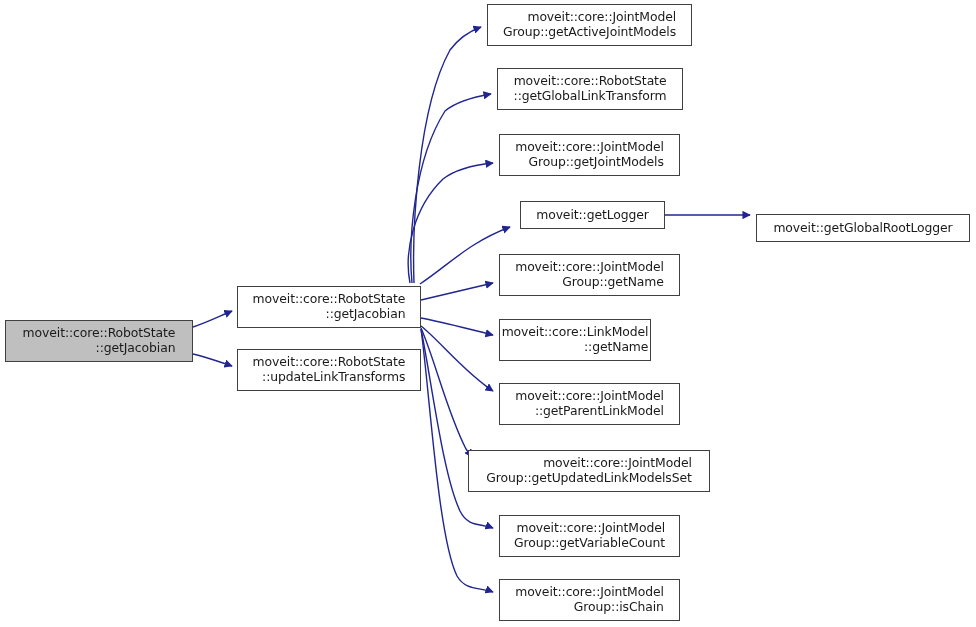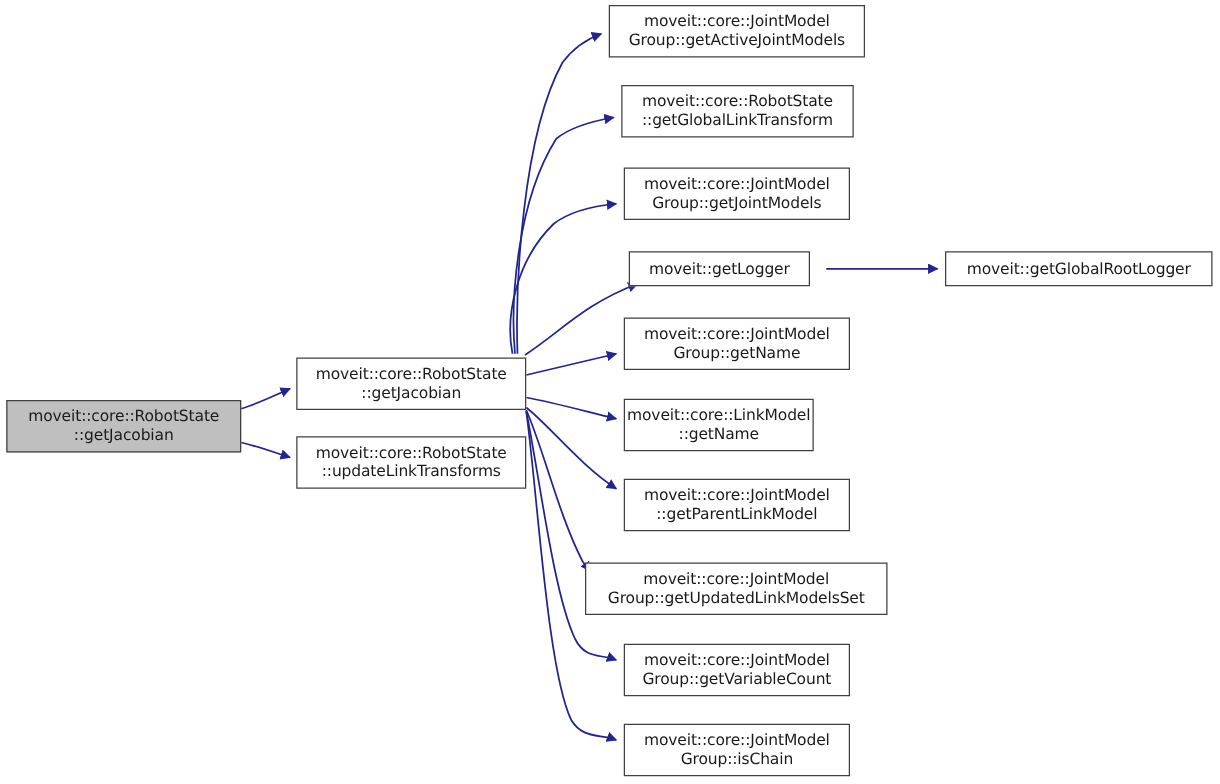--- a/index.html
+++ b/index.html
@@ -27,21 +27,21 @@
     pointer-events: none;
   }
   .node {
     position: absolute;
     box-sizing: border-box;
     border: 1px solid #404040;
     background: #ffffff;
     display: flex;
     align-items: center;
     justify-content: center;
-    text-align: center;
+    text-align: right;
     line-height: 1.18;
     font-size: 12.4px;
     color: #1a1a1a;
     letter-spacing: -0.1px;
     white-space: pre-line;
     z-index: 2;
   }
   .node.highlight {
     background: #bfbfbf;
   }
@@ -85,29 +85,29 @@
       <div class="node" style="left: 237px; top: 286px; width: 184px; height: 42px;"><span class="node-label">moveit::core::RobotState
 ::getJacobian</span></div>
       <div class="node" style="left: 237px; top: 349px; width: 184px; height: 42px;"><span class="node-label">moveit::core::RobotState
 ::updateLinkTransforms</span></div>
       <div class="node" style="left: 487px; top: 4px; width: 205px; height: 42px;"><span class="node-label">moveit::core::JointModel
 Group::getActiveJointModels</span></div>
       <div class="node" style="left: 497px; top: 68px; width: 186px; height: 42px;"><span class="node-label">moveit::core::RobotState
 ::getGlobalLinkTransform</span></div>
       <div class="node" style="left: 499px; top: 134px; width: 181px; height: 42px;"><span class="node-label">moveit::core::JointModel
 Group::getJointModels</span></div>
-      <div class="node" style="left: 503px; top: 201px; width: 145px; height: 28px;"><span class="node-label">moveit::getLogger</span></div>
+      <div class="node" style="left: 520px; top: 201px; width: 145px; height: 28px;"><span class="node-label">moveit::getLogger</span></div>
       <div class="node" style="left: 499px; top: 254px; width: 181px; height: 42px;"><span class="node-label">moveit::core::JointModel
 Group::getName</span></div>
       <div class="node" style="left: 499px; top: 319px; width: 152px; height: 42px;"><span class="node-label">moveit::core::LinkModel
 ::getName</span></div>
       <div class="node" style="left: 499px; top: 383px; width: 181px; height: 42px;"><span class="node-label">moveit::core::JointModel
 ::getParentLinkModel</span></div>
       <div class="node" style="left: 468px; top: 450px; width: 242px; height: 42px;"><span class="node-label">moveit::core::JointModel
 Group::getUpdatedLinkModelsSet</span></div>
       <div class="node" style="left: 499px; top: 515px; width: 181px; height: 42px;"><span class="node-label">moveit::core::JointModel
 Group::getVariableCount</span></div>
       <div class="node" style="left: 499px; top: 579px; width: 181px; height: 42px;"><span class="node-label">moveit::core::JointModel
 Group::isChain</span></div>
-      <div class="node" style="left: 756px; top: 201px; width: 214px; height: 28px;"><span class="node-label">moveit::getGlobalRootLogger</span></div>
+      <div class="node" style="left: 756px; top: 214px; width: 214px; height: 28px;"><span class="node-label">moveit::getGlobalRootLogger</span></div>
     </div>
 
 </div>
 
 </body></html>

